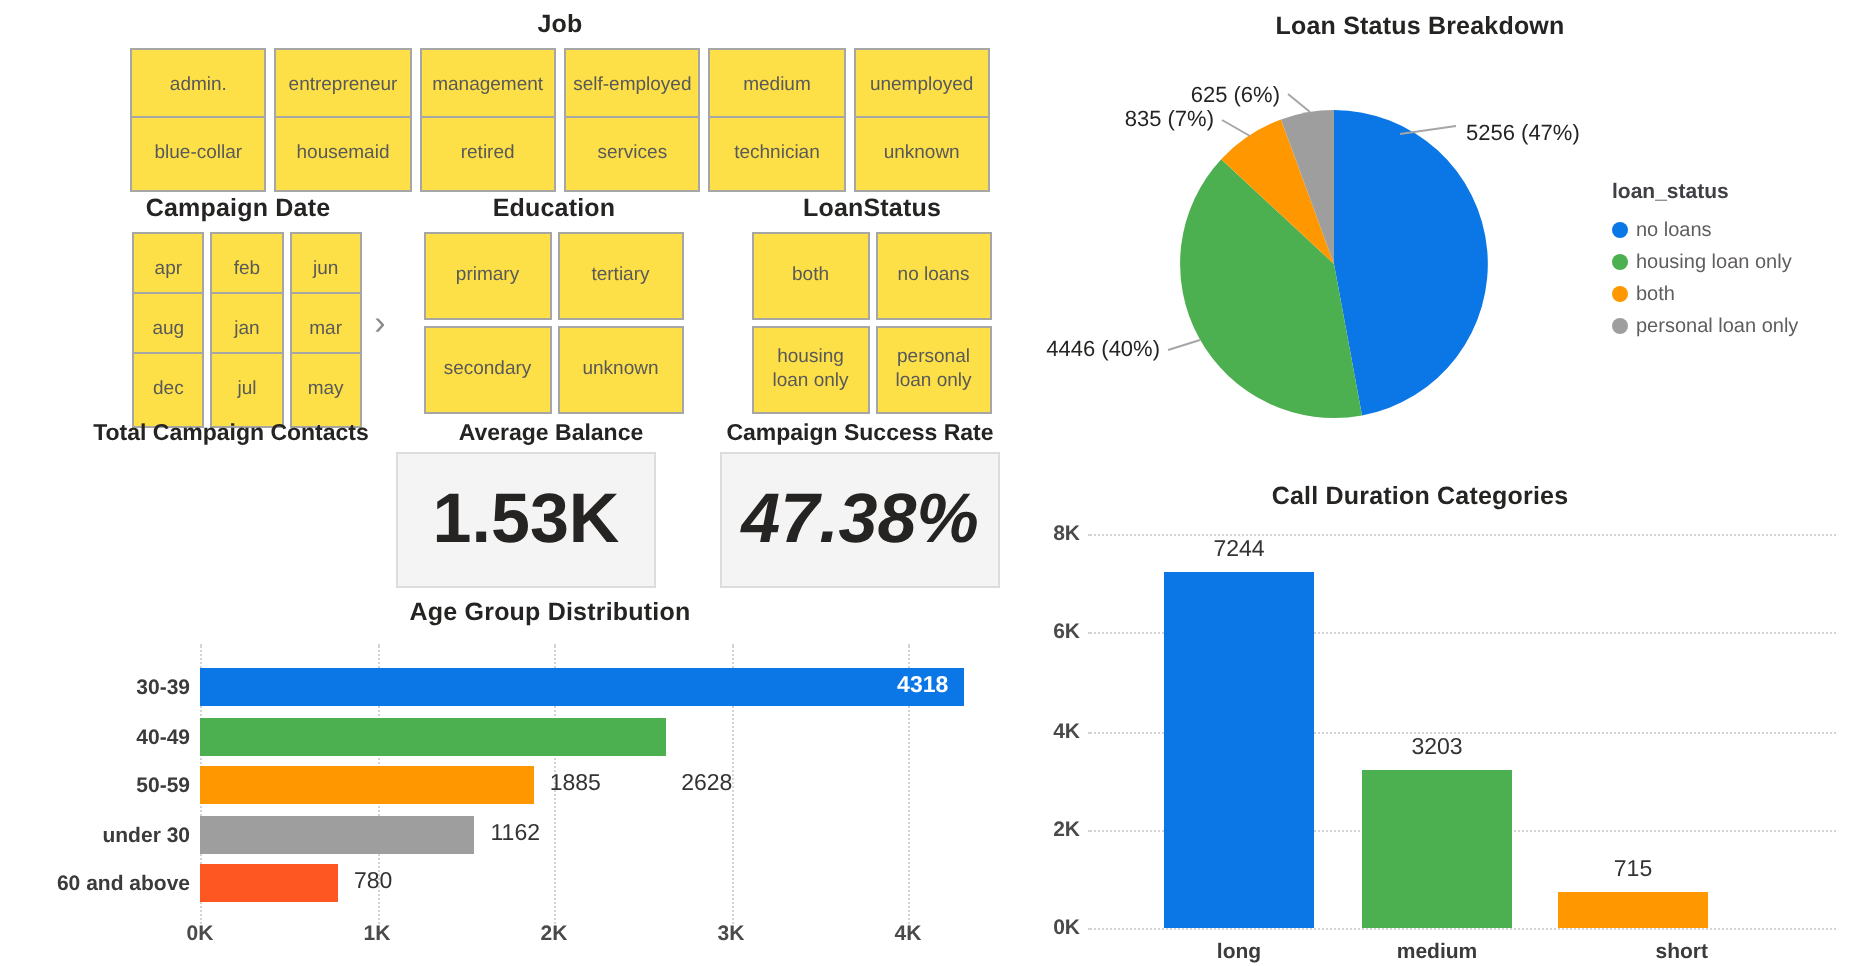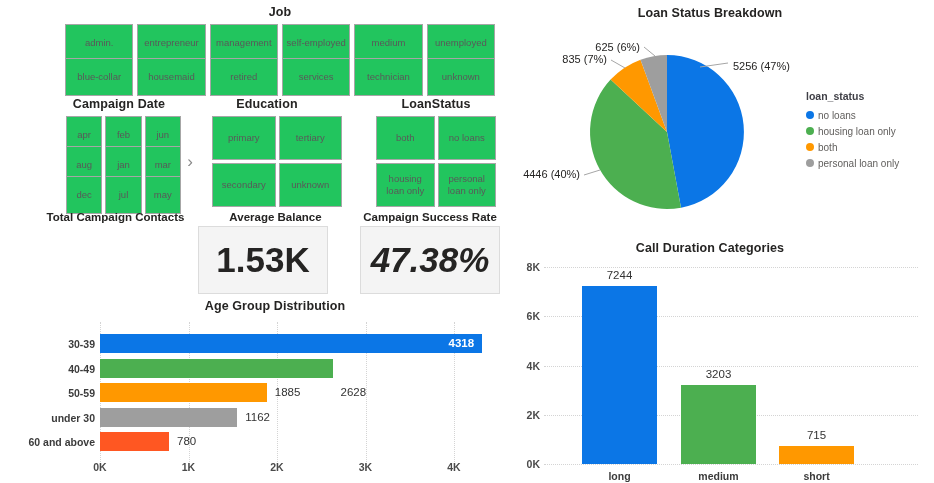--- a/index.html
+++ b/index.html
@@ -3,21 +3,21 @@
 <meta charset="utf-8">
 <style>
   * { box-sizing: border-box; margin: 0; padding: 0; }
   body { font-family: "Liberation Sans", sans-serif; background: #fff; }
   .dashboard { position: relative; width: 934px; height: 483px; background: #fff; overflow: hidden; }
 
   .sec-title { position: absolute; font-weight: 700; font-size: 12.5px; color: #252423; text-align: center; letter-spacing: .1px; }
 
   .btn-grid { position: absolute; display: grid; }
   .slicer-btn {
-    background: #22c55e; border: 1px solid #a6a6a6; color: #595959;
+    background: #fde047; border: 1px solid #a6a6a6; color: #595959;
     font-family: "Liberation Sans", sans-serif; font-size: 9.5px; font-weight: 500;
     display: flex; align-items: center; justify-content: center; text-align: center;
     padding: 18px 2px; line-height: 1.25; cursor: pointer;
   }
   #job-grid { left: 65px; top: 24px; width: 430px; grid-template-columns: repeat(6, 1fr); grid-auto-rows: 30px; gap: 4px; }
   #campaign-grid { left: 66px; top: 116px; width: 115px; grid-template-columns: repeat(3, 1fr); grid-auto-rows: 27px; gap: 3px; }
   #education-grid { left: 212px; top: 116px; width: 130px; grid-template-columns: repeat(2, 1fr); grid-auto-rows: 44px; gap: 3px; }
   #loan-grid { left: 376px; top: 116px; width: 120px; grid-template-columns: repeat(2, 1fr); grid-auto-rows: 44px; gap: 3px; }
 
   .chevron { position: absolute; left: 183px; top: 147px; width: 14px; height: 30px;
@@ -82,21 +82,21 @@
       <button class="slicer-btn">jun</button>
       <button class="slicer-btn">aug</button>
       <button class="slicer-btn">jan</button>
       <button class="slicer-btn">mar</button>
       <button class="slicer-btn">dec</button>
       <button class="slicer-btn">jul</button>
       <button class="slicer-btn">may</button>
     </div>
   <div class="chevron">›</div>
 
-  <h3 class="sec-title" style="left:200px; top:97px; width:134px;text-align:center;">Education</h3>
+  <h3 class="sec-title" style="left:210px; top:97px; width:134px;text-align:center;">Education</h3>
   <div class="btn-grid" id="education-grid">
       <button class="slicer-btn">primary</button>
       <button class="slicer-btn">tertiary</button>
       <button class="slicer-btn">secondary</button>
       <button class="slicer-btn">unknown</button>
     </div>
 
   <h3 class="sec-title" style="left:374px; top:97px; width:124px;">LoanStatus</h3>
   <div class="btn-grid" id="loan-grid">
       <button class="slicer-btn">both</button>
@@ -192,16 +192,16 @@
       <div class="hgrid" style="top: 37px;"></div>
       <div class="call-ytick" style="top: 31px;">8K</div>
       <div class="call-bar" style="left: 62px; width: 75px; top: 55.6165px; height: 178.383px; background: rgb(11, 118, 230);"></div>
       <div class="call-val" style="left: 62px; width: 75px; top: 38.6165px;">7244</div>
       <div class="call-cat" style="left: 62px; width: 75px; top: 240px;">long</div>
       <div class="call-bar" style="left: 161px; width: 75px; top: 155.126px; height: 78.8739px; background: rgb(76, 175, 80);"></div>
       <div class="call-val" style="left: 161px; width: 75px; top: 138.126px;">3203</div>
       <div class="call-cat" style="left: 161px; width: 75px; top: 240px;">medium</div>
       <div class="call-bar" style="left: 259px; width: 75px; top: 216.393px; height: 17.6069px; background: rgb(255, 152, 0);"></div>
       <div class="call-val" style="left: 259px; width: 75px; top: 199.393px;">715</div>
-      <div class="call-cat" style="left: 259px; width: 75px; top: 240px;">short</div>
+      <div class="call-cat" style="left: 259px; width: 75px; top: 240px; text-align: right;">short</div>
     </div>
 
 </div>
 
 </body></html>

